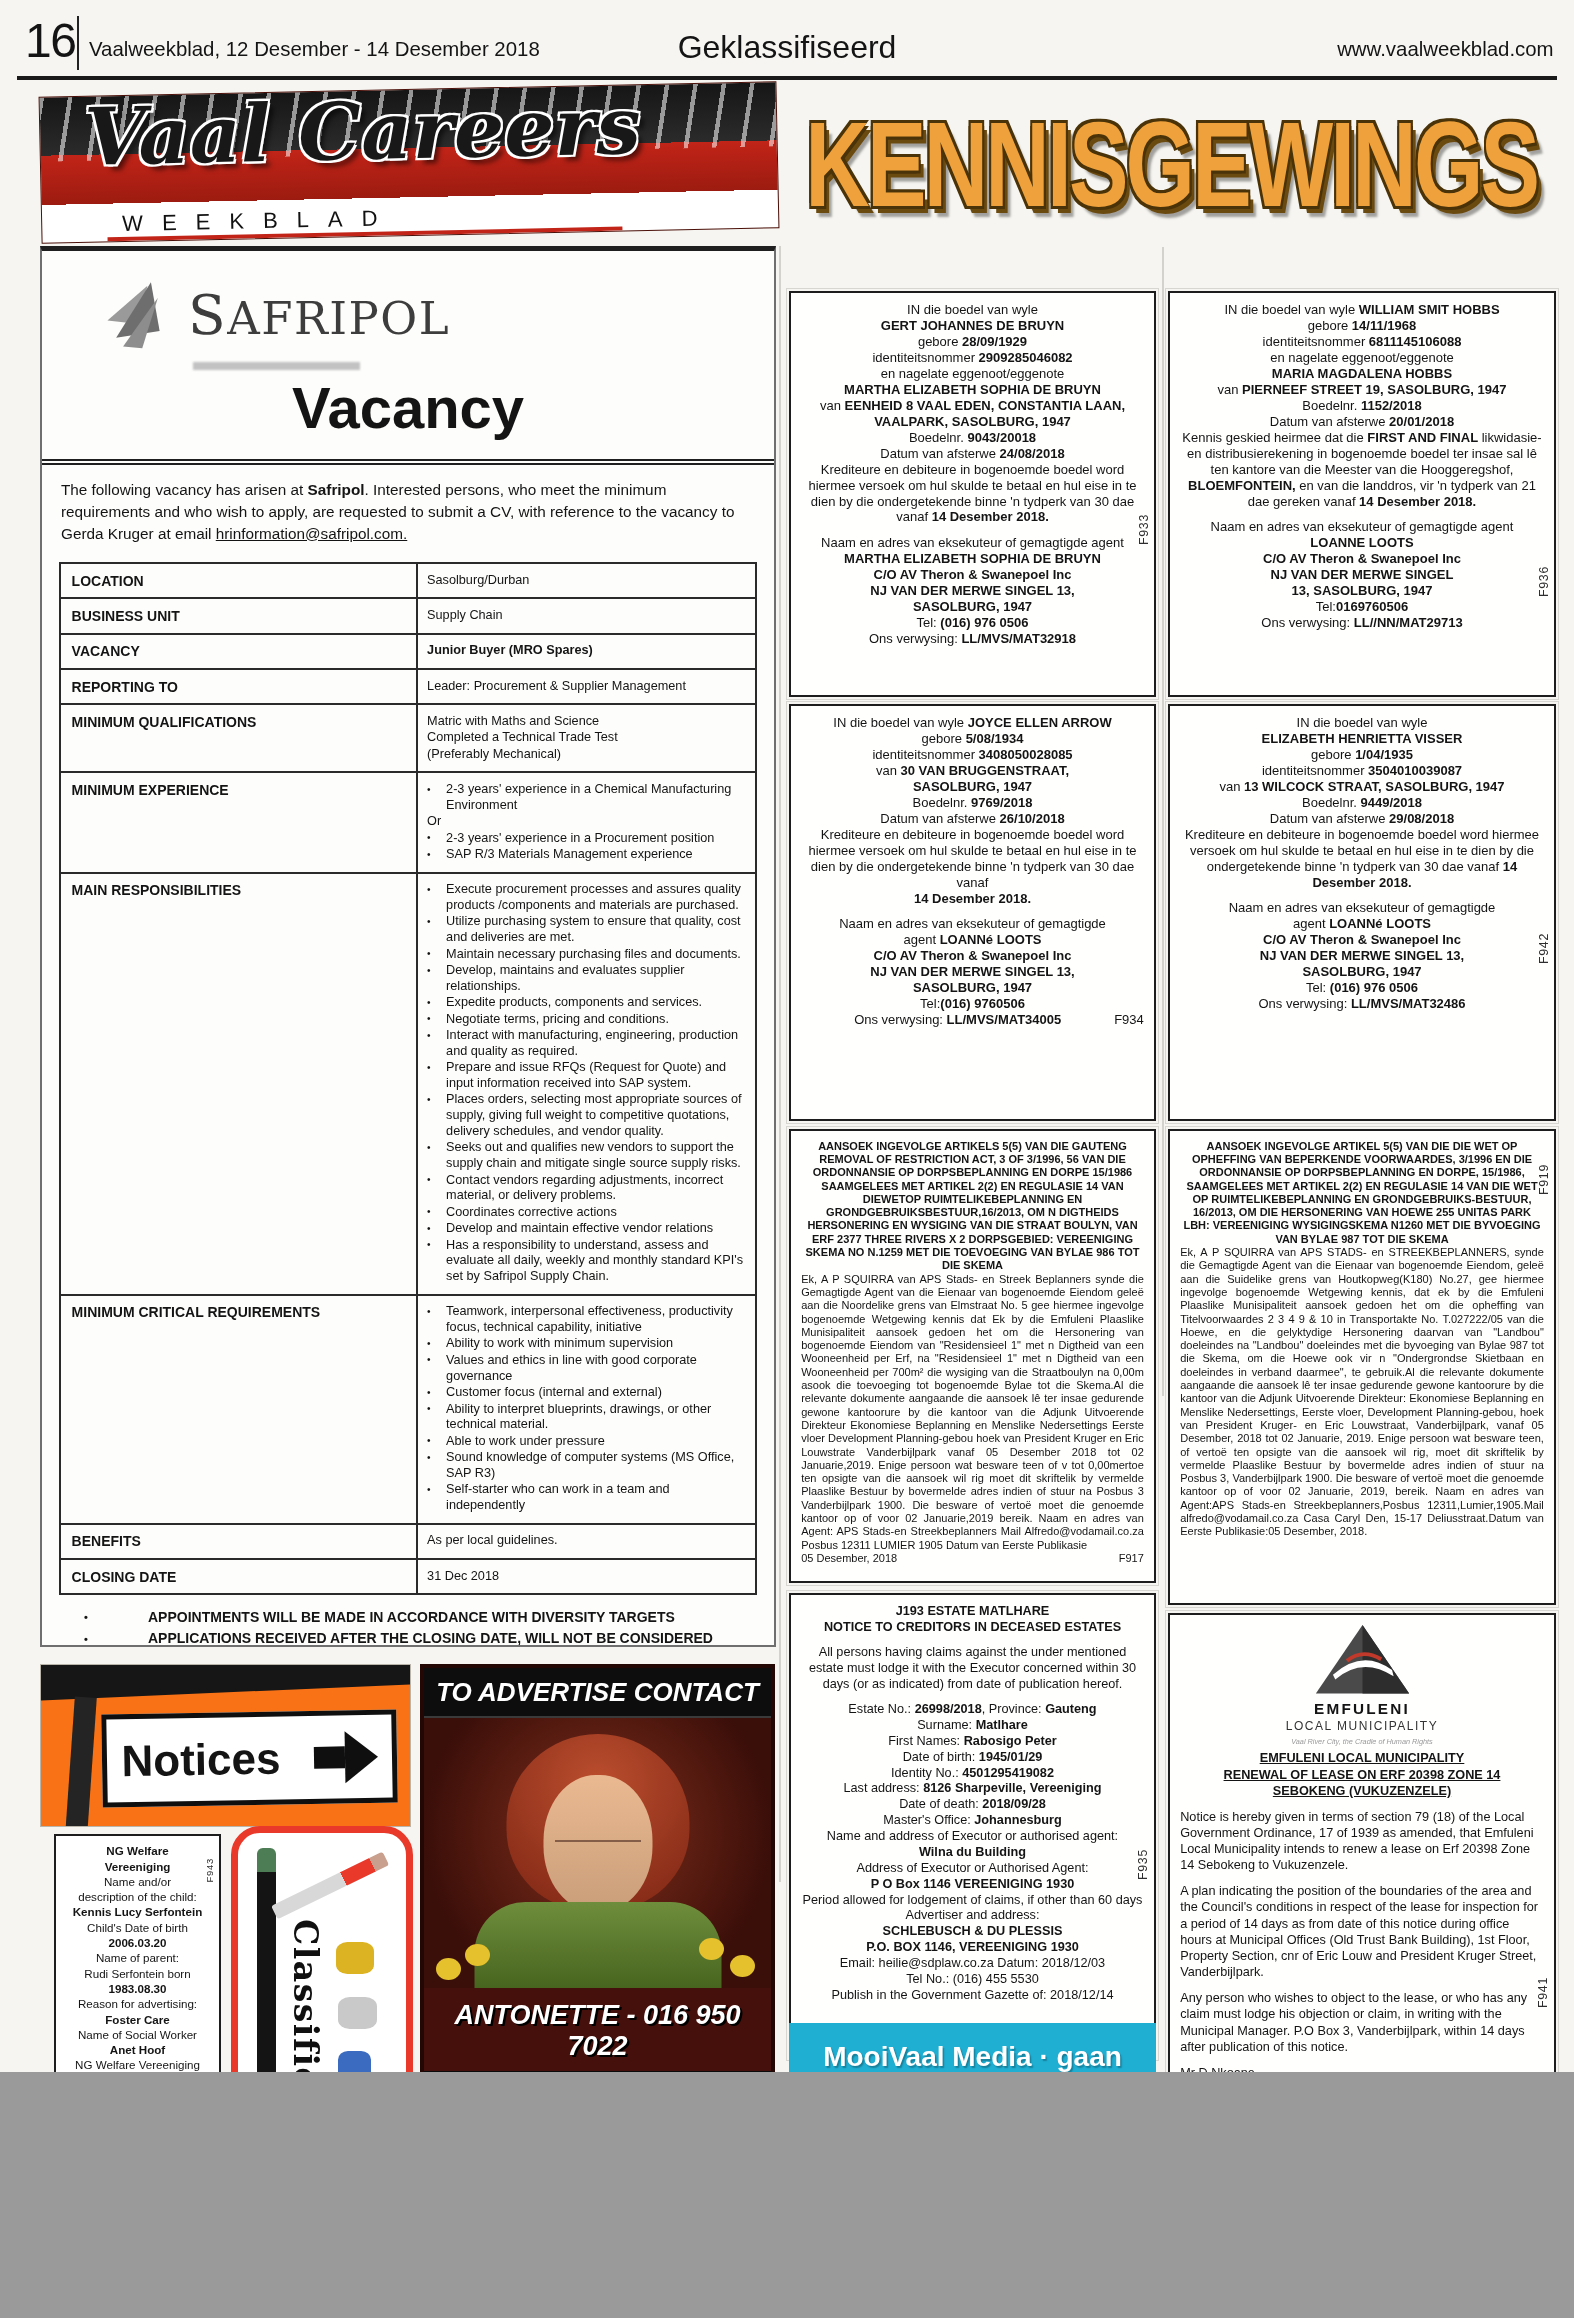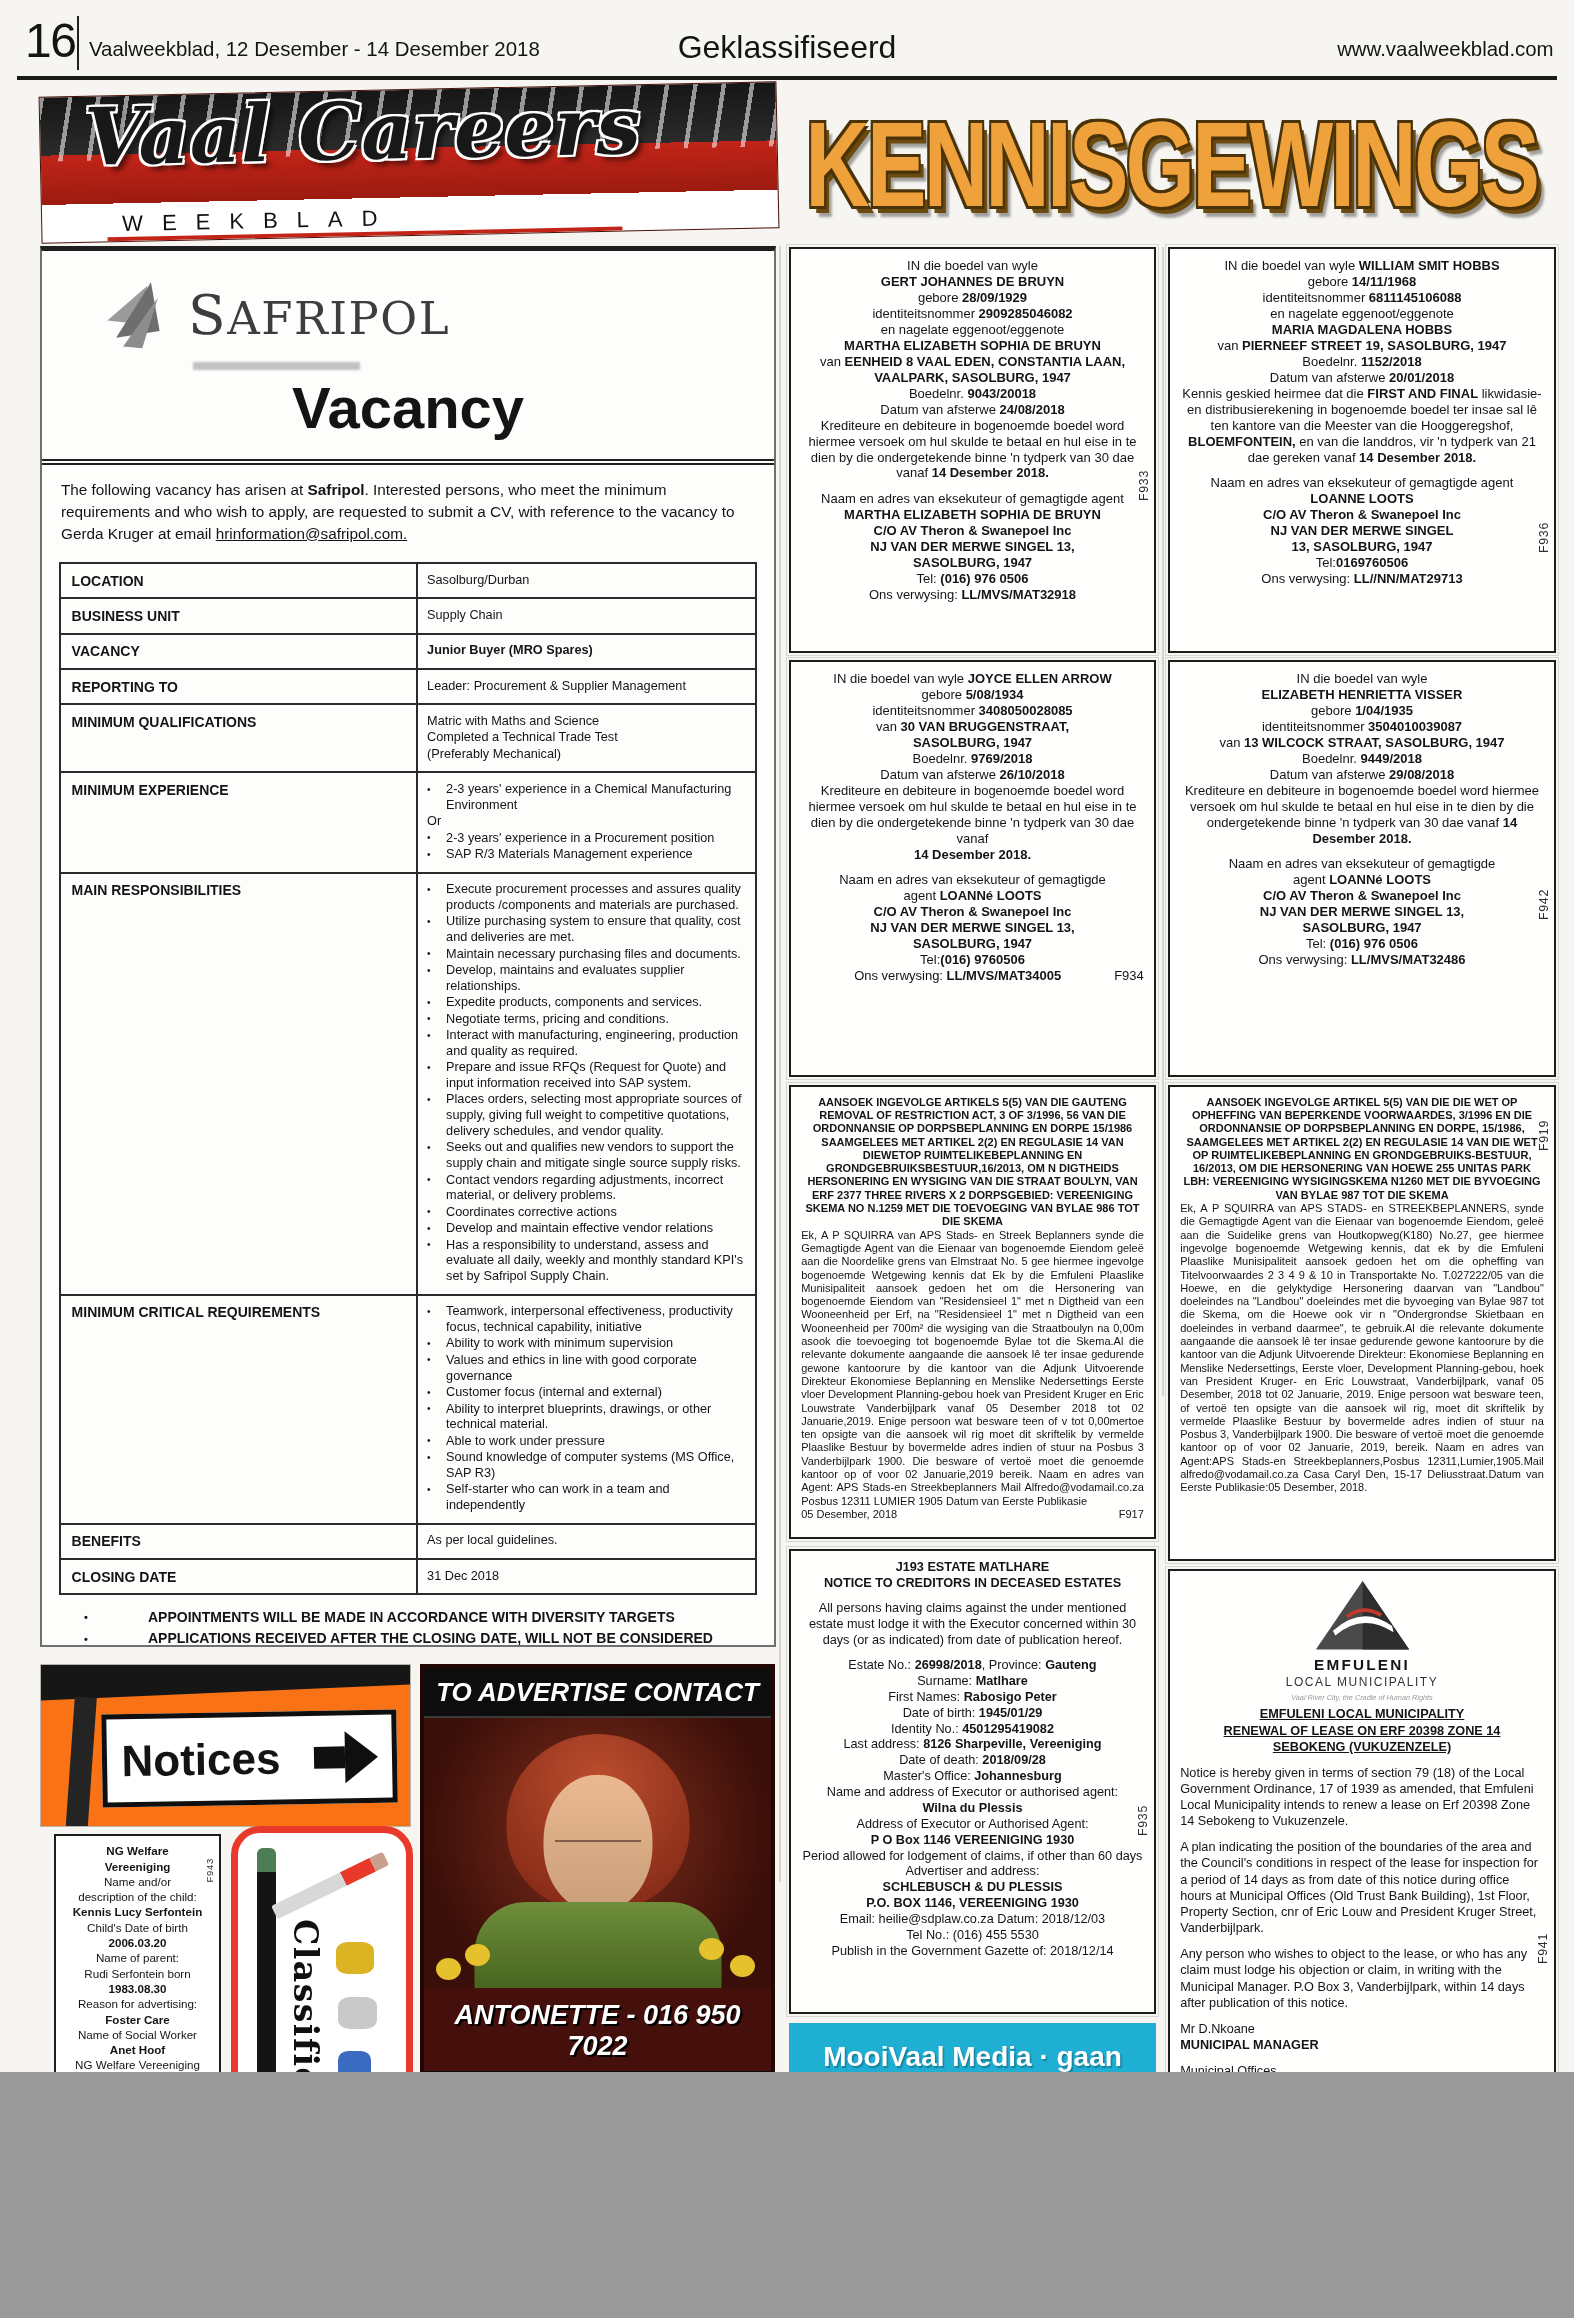--- a/index.html
+++ b/index.html
@@ -52,21 +52,21 @@
   .vval{padding:8px 8.7px;font-size:12.7px;line-height:1.24;}
   .vline{margin:0.7px 0;}
   .vline.f{font-weight:bold;}
   .vline.b{display:flex;}
   .vmark{width:19px;flex:0 0 19px;font-size:10.2px;padding-top:1.5px;}
   .sfr-foot{margin:13px 22px 0 42px;}
   .fnote{display:flex;font-weight:bold;font-size:14px;line-height:1.3;margin-bottom:2.9px;}
   .fmark{flex:0 0 64px;font-size:11px;padding-top:2.2px;}
   
   .nbox{position:absolute;background:#fffffe;border:2.2px solid #1d1d1d;box-sizing:border-box;
-        padding:8.7px 10.2px;overflow:hidden;outline:1.5px solid #d8d6d0;outline-offset:2.2px;}
+        padding:8.7px 10.2px;overflow:hidden;outline:1.5px solid #d8d6d0;outline-offset:2.2px;margin-top:44px;}
   .nl{text-align:center;min-height:.55em;position:relative;}
   .nl .b{font-weight:bold;}
   .nl.l{text-align:left;}
   .nl.j{text-align:justify;}
   .nl.u{text-decoration:underline;}
   .nl.sp{height:9.5px;}
   .nl.hb{text-align:center;}
   .rcode{float:right;font-weight:normal;}
   .n-est{font-size:13px;line-height:1.23;}
   .n-law{font-size:11px;line-height:1.21;}
@@ -459,21 +459,21 @@
         <div class="nl sp"></div>
         <div class="nl "><span>Estate No.: </span><span class="b">26998/2018</span><span>, Province: </span><span class="b">Gauteng</span></div>
         <div class="nl "><span>Surname: </span><span class="b">Matlhare</span></div>
         <div class="nl "><span>First Names: </span><span class="b">Rabosigo Peter</span></div>
         <div class="nl "><span>Date of birth: </span><span class="b">1945/01/29</span></div>
         <div class="nl "><span>Identity No.: </span><span class="b">4501295419082</span></div>
         <div class="nl "><span>Last address: </span><span class="b">8126 Sharpeville, Vereeniging</span></div>
         <div class="nl "><span>Date of death:  </span><span class="b">2018/09/28</span></div>
         <div class="nl "><span>Master's Office: </span><span class="b">Johannesburg</span></div>
         <div class="nl "><span>Name and address of Executor or authorised agent:</span></div>
-        <div class="nl "><span class="b">Wilna du Plessis</span></div>
+        <div class="nl "><span class="b">Wilna du Building</span></div>
         <div class="nl "><span>Address of Executor or Authorised Agent:</span></div>
         <div class="nl "><span class="b">P O Box 1146 VEREENIGING 1930</span></div>
         <div class="nl "><span>Period allowed for lodgement of claims, if other than 60 days</span></div>
         <div class="nl "><span>Advertiser and address:</span></div>
         <div class="nl "><span class="b">SCHLEBUSCH &amp; DU PLESSIS</span></div>
         <div class="nl "><span class="b">P.O. BOX 1146, VEREENIGING 1930</span></div>
         <div class="nl "><span>Email: heilie@sdplaw.co.za  Datum: 2018/12/03</span></div>
         <div class="nl "><span>Tel No.:  (016) 455 5530</span></div>
         <div class="nl "><span>Publish in the Government Gazette of: 2018/12/14</span></div>
       </div>

